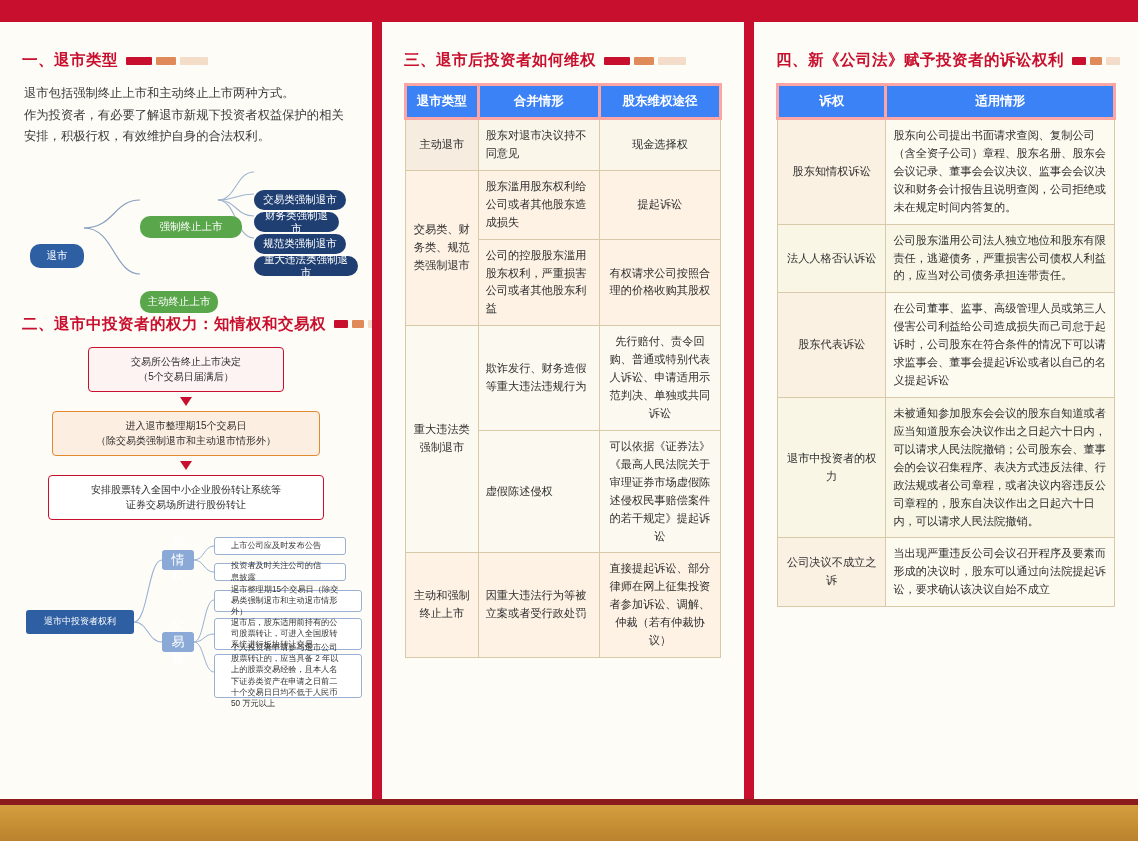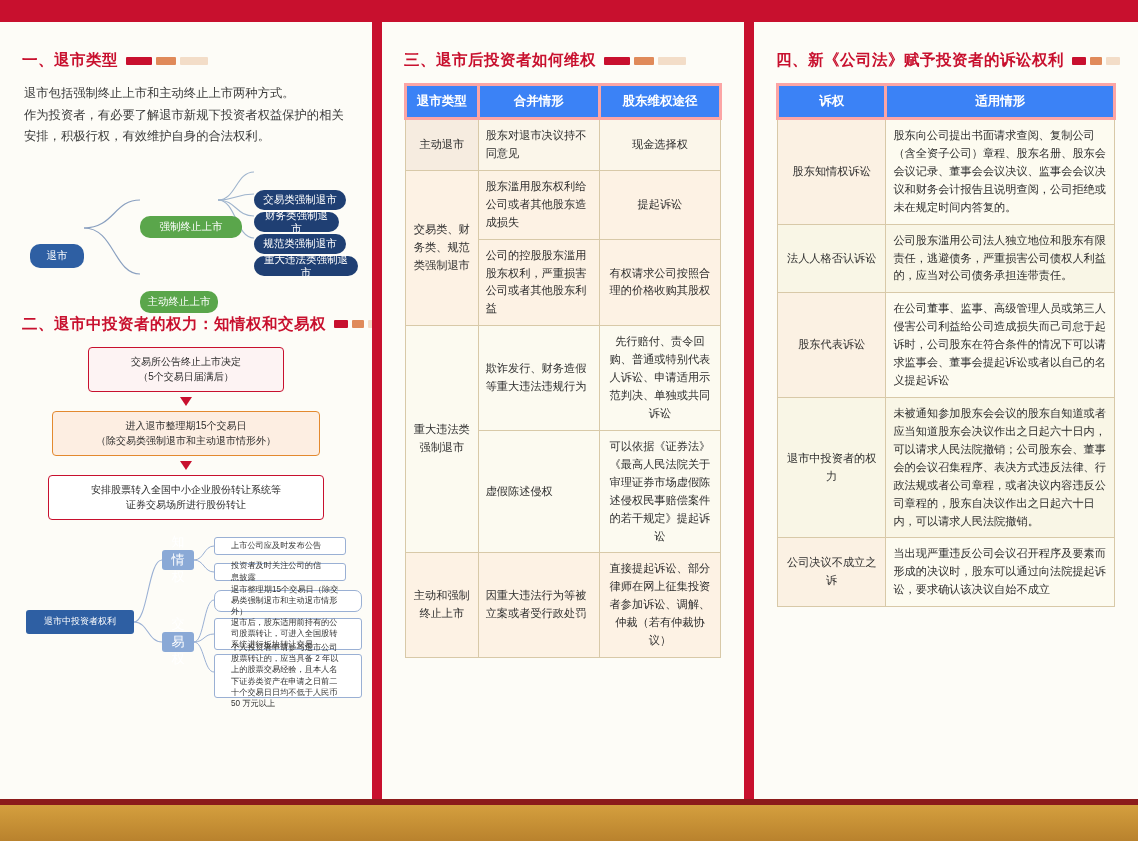--- a/index.html
+++ b/index.html
@@ -185,21 +185,21 @@
           <path d="M172,30 C182,30 182,42 192,42" stroke="#9ab0d4" fill="none" stroke-width="1"></path>
           <path d="M172,112 C182,112 182,70 192,70" stroke="#9ab0d4" fill="none" stroke-width="1"></path>
           <path d="M172,112 C182,112 182,104 192,104" stroke="#9ab0d4" fill="none" stroke-width="1"></path>
           <path d="M172,112 C182,112 182,142 192,142" stroke="#9ab0d4" fill="none" stroke-width="1"></path>
         </svg>
         <div class="m2node root" style="left:4px;top:80px;width:108px;height:24px;">退市中投资者权利</div>
         <div class="m2node branch" style="left:140px;top:20px;width:32px;height:20px;">知情权</div>
         <div class="m2node branch" style="left:140px;top:102px;width:32px;height:20px;">交易权</div>
         <div class="m2node leaf" style="left:192px;top:7px;width:132px;height:18px;">上市公司应及时发布公告</div>
         <div class="m2node leaf" style="left:192px;top:33px;width:132px;height:18px;">投资者及时关注公司的信息披露</div>
-        <div class="m2node leaf" style="left:192px;top:60px;width:148px;height:22px;border-radius:7px;">退市整理期15个交易日（除交易类强制退市和主动退市情形外）</div>
+        <div class="m2node leaf" style="left:192px;top:60px;width:148px;height:22px;">退市整理期15个交易日（除交易类强制退市和主动退市情形外）</div>
         <div class="m2node leaf" style="left:192px;top:88px;width:148px;height:32px;">退市后，股东适用前持有的公司股票转让，可进入全国股转系统进行板块转让交易</div>
         <div class="m2node leaf" style="left:192px;top:124px;width:148px;height:44px;">个人投资者申请参与退市公司股票转让的，应当具备 2 年以上的股票交易经验，且本人名下证券类资产在申请之日前二十个交易日日均不低于人民币 50 万元以上</div>
       </div>
 
     </div>
   </div>
 
   <div class="col col2">
     <div class="inner">
       <div class="sec-head">

